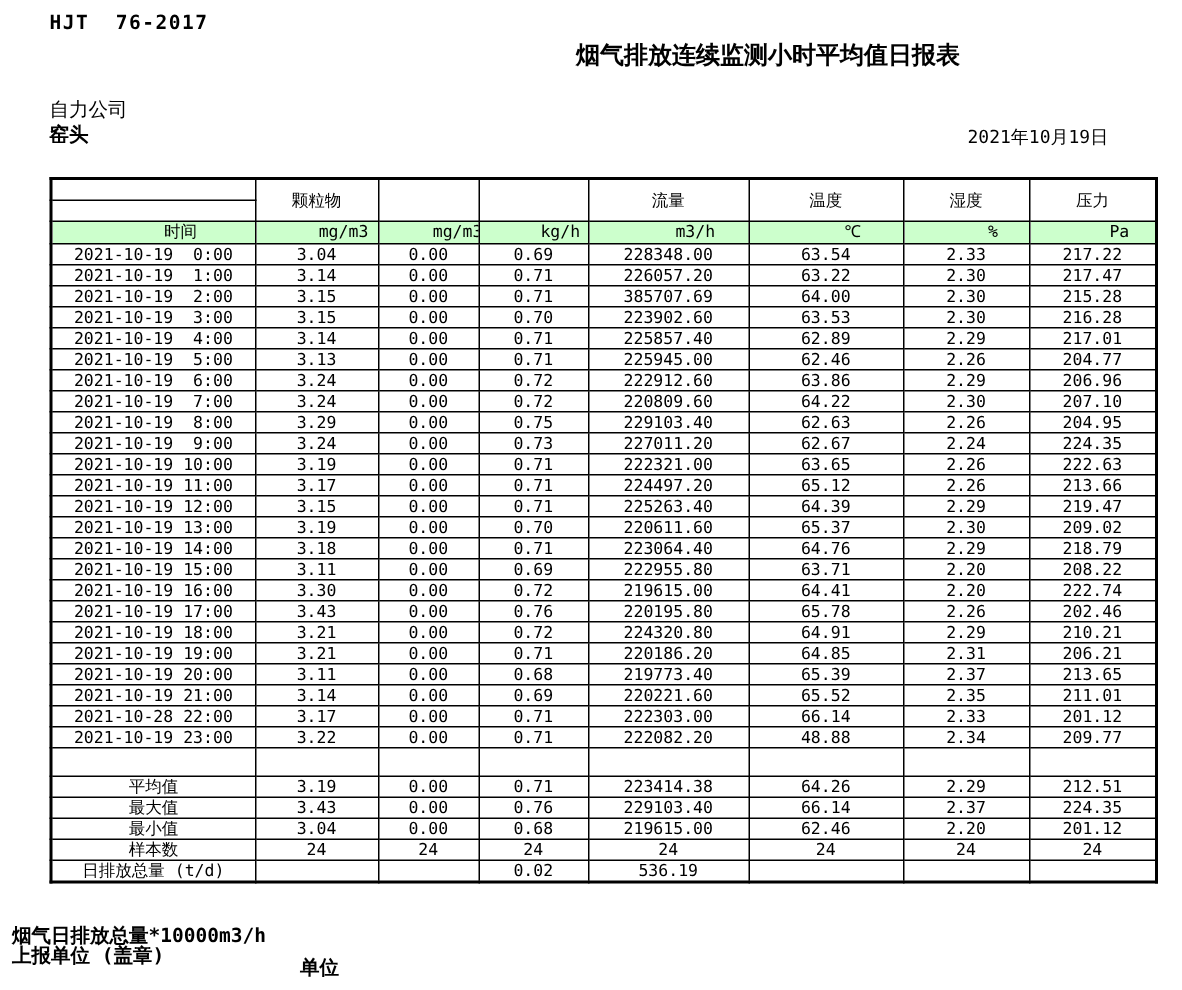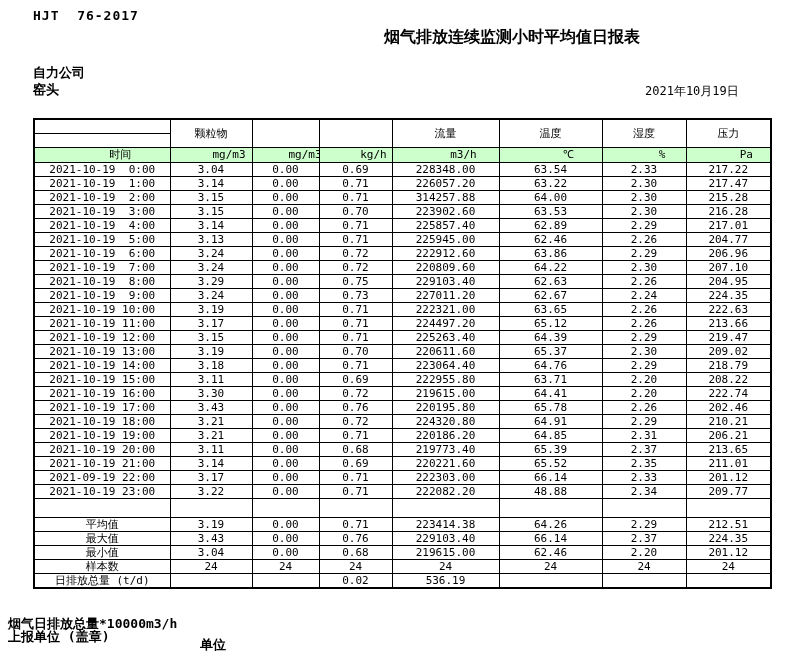--- a/index.html
+++ b/index.html
@@ -2,21 +2,21 @@
 <html><head>
 <meta charset="utf-8">
 <style>
   html,body{margin:0;padding:0;}
   body{
     width:788px;height:660px;position:relative;background:#ffffff;color:#000;
     font-family:"DejaVu Sans Mono","Liberation Mono",monospace;
   }
   .std-code{position:absolute;left:33px;top:8px;font-size:13px;font-weight:bold;letter-spacing:1px;white-space:pre;}
   .report-title{position:absolute;left:0;top:27px;width:640px;text-align:right;font-size:16px;font-weight:bold;}
-  .company-name{position:absolute;left:33px;top:64px;font-size:13px;font-weight:bold;}
+  .company-name{position:absolute;left:33px;top:64px;font-size:13px;font-weight:normal;}
   .station-name{position:absolute;left:33px;top:81px;font-size:13px;font-weight:bold;}
   .report-date{position:absolute;left:645px;top:83px;font-size:12px;}
   table.report{
     position:absolute;left:33px;top:118px;width:737px;
     border-collapse:collapse;table-layout:fixed;border:2px solid #000;
   }
   table.report td{
     border:1px solid #000;font-size:11px;text-align:center;
     padding:0;height:13px;line-height:13px;overflow:hidden;white-space:pre;
   }
@@ -94,21 +94,21 @@
         <td>226057.20</td>
         <td>63.22</td>
         <td>2.30</td>
         <td>217.47</td>
       </tr>
       <tr>
         <td>2021-10-19  2:00</td>
         <td>3.15</td>
         <td>0.00</td>
         <td>0.71</td>
-        <td>314257.88</td>
+        <td>385707.69</td>
         <td>64.00</td>
         <td>2.30</td>
         <td>215.28</td>
       </tr>
       <tr>
         <td>2021-10-19  3:00</td>
         <td>3.15</td>
         <td>0.00</td>
         <td>0.70</td>
         <td>223902.60</td>
@@ -290,21 +290,21 @@
         <td>2021-10-19 21:00</td>
         <td>3.14</td>
         <td>0.00</td>
         <td>0.69</td>
         <td>220221.60</td>
         <td>65.52</td>
         <td>2.35</td>
         <td>211.01</td>
       </tr>
       <tr>
-        <td>2021-09-19 22:00</td>
+        <td>2021-10-28 22:00</td>
         <td>3.17</td>
         <td>0.00</td>
         <td>0.71</td>
         <td>222303.00</td>
         <td>66.14</td>
         <td>2.33</td>
         <td>201.12</td>
       </tr>
       <tr>
         <td>2021-10-19 23:00</td>

